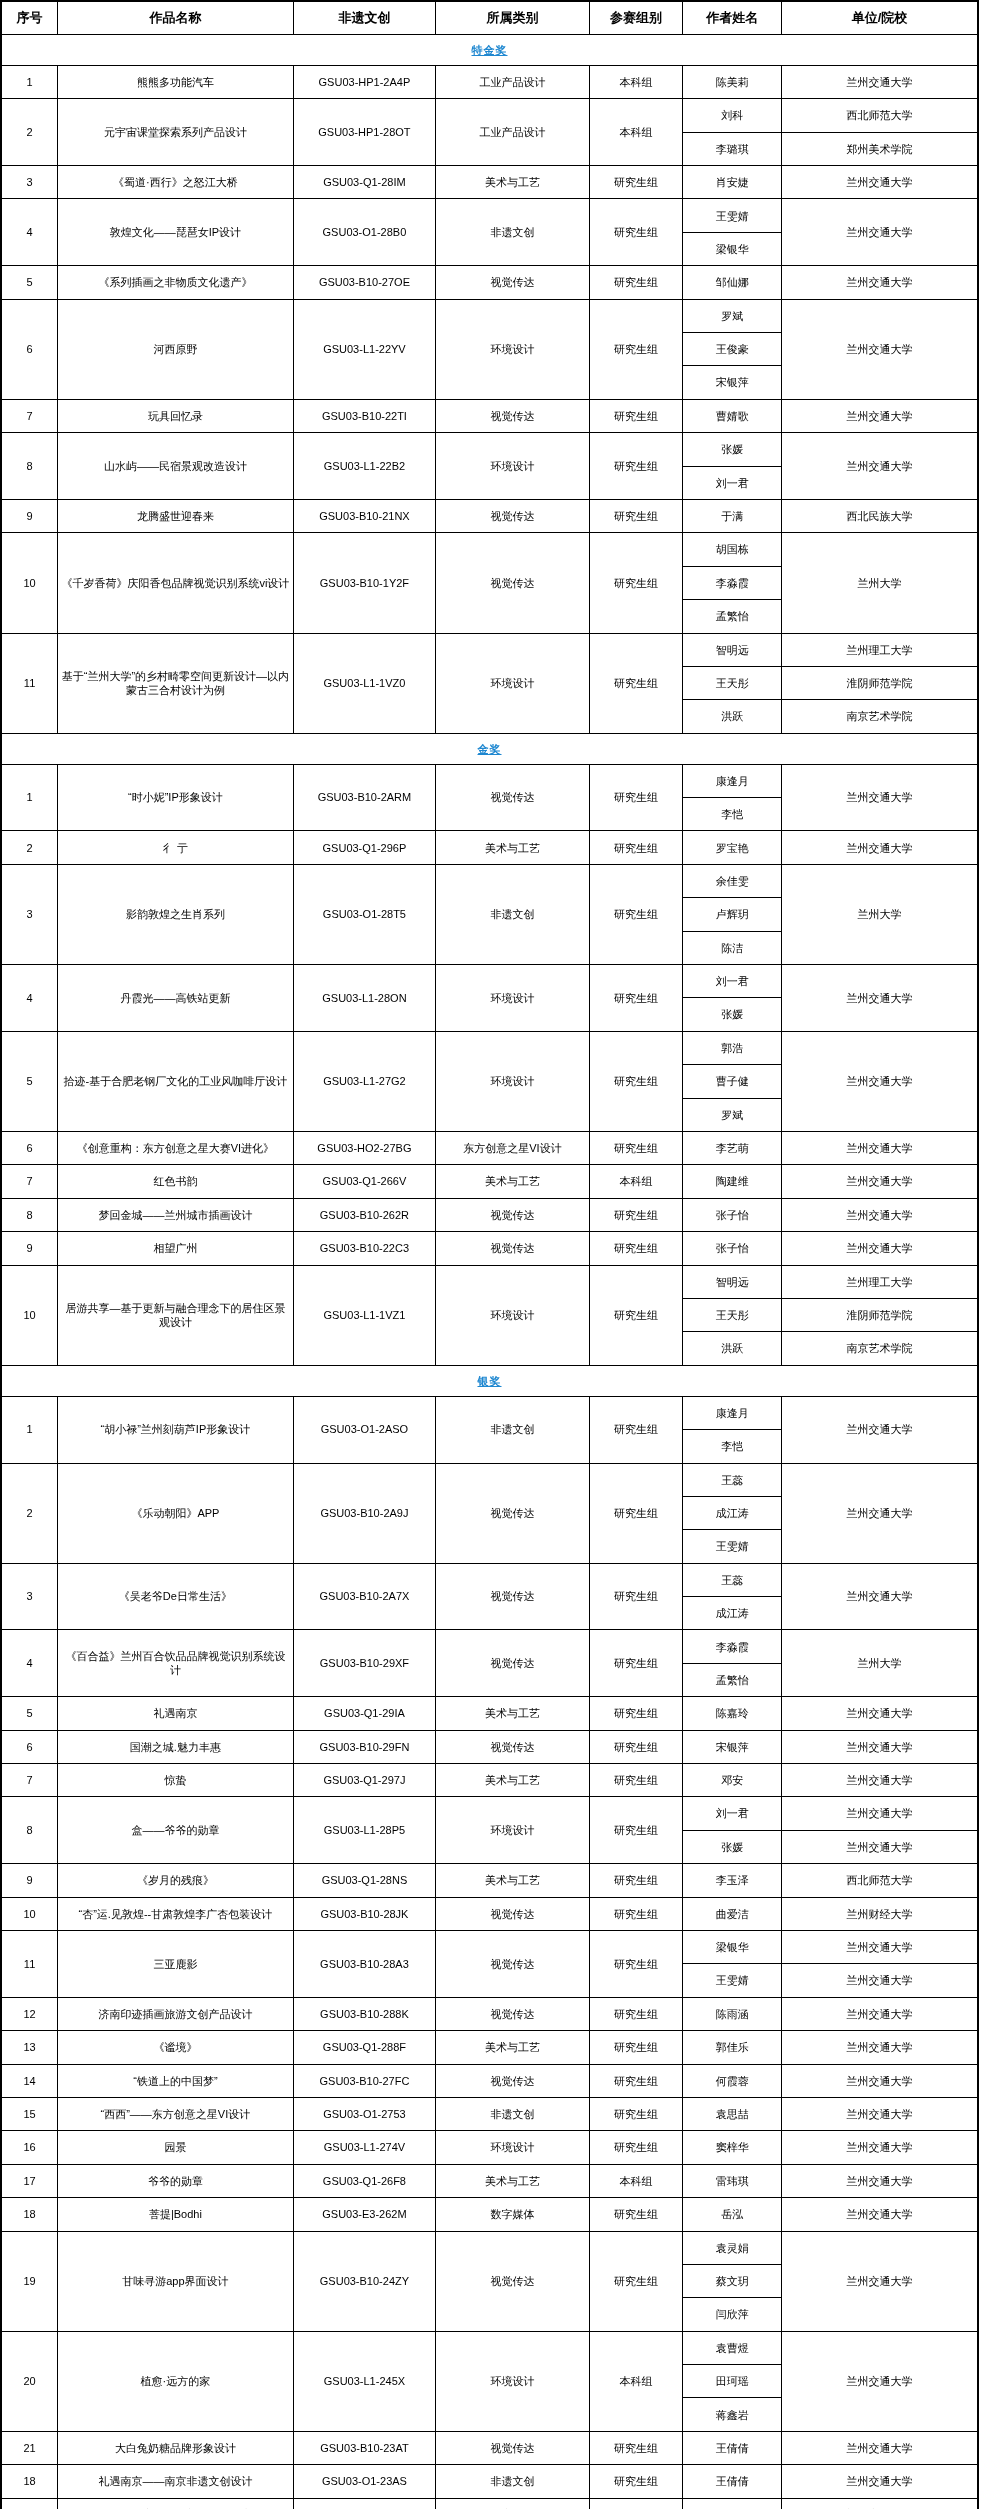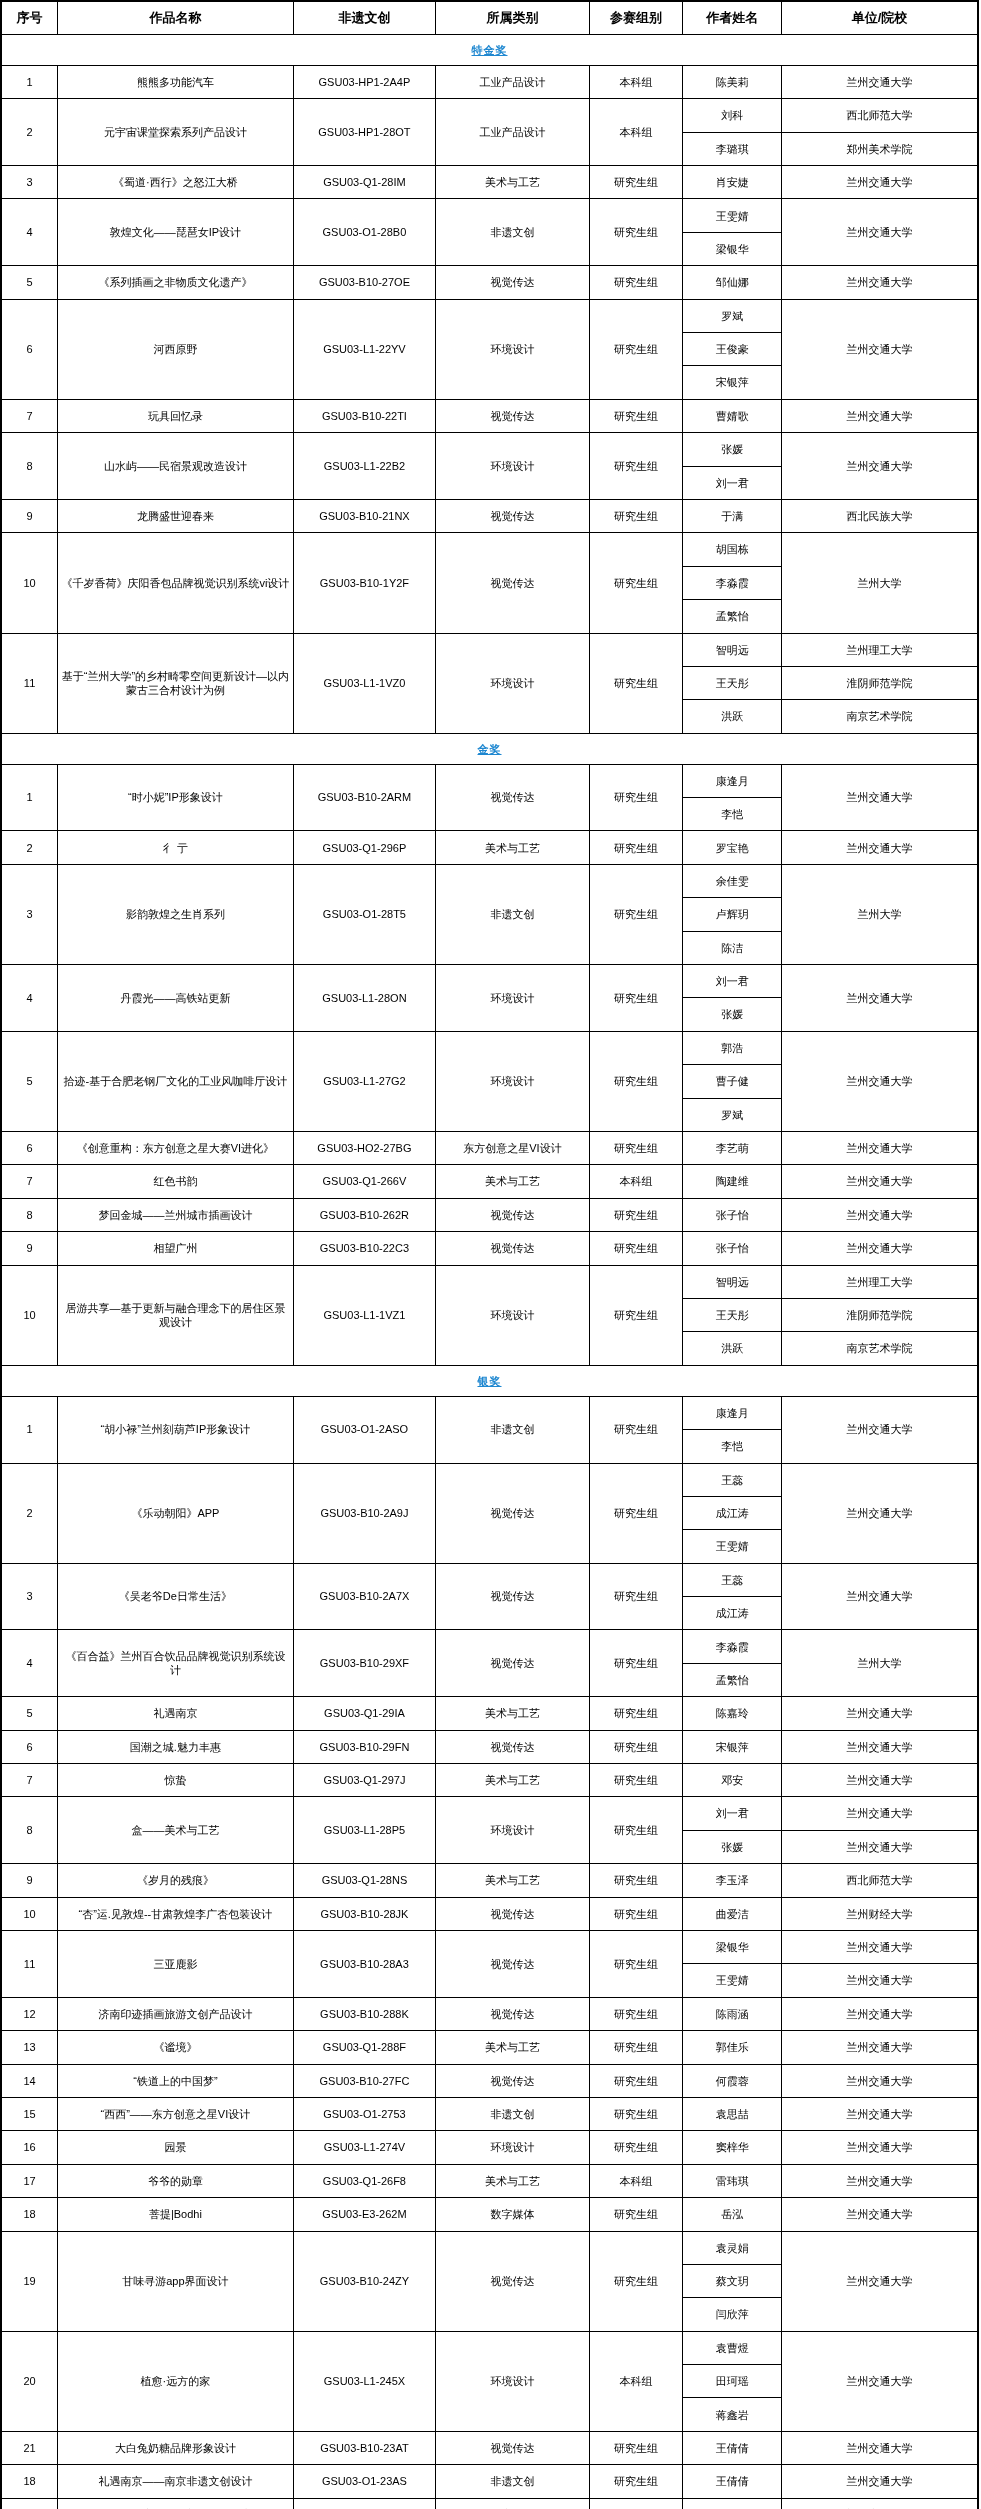--- a/index.html
+++ b/index.html
@@ -396,21 +396,21 @@
         <td class="no-cell" rowspan="1">7</td>
         <td rowspan="1">惊蛰</td>
         <td class="code-cell" rowspan="1">GSU03-Q1-297J</td>
         <td rowspan="1">美术与工艺</td>
         <td rowspan="1">研究生组</td>
         <td>邓安</td>
         <td rowspan="1">兰州交通大学</td>
       </tr>
       <tr>
         <td class="no-cell" rowspan="2">8</td>
-        <td rowspan="2">盒——美术与工艺</td>
+        <td rowspan="2">盒——爷爷的勋章</td>
         <td class="code-cell" rowspan="2">GSU03-L1-28P5</td>
         <td rowspan="2">环境设计</td>
         <td rowspan="2">研究生组</td>
         <td>刘一君</td>
         <td>兰州交通大学</td>
       </tr>
       <tr>
         <td>张媛</td>
         <td>兰州交通大学</td>
       </tr>

